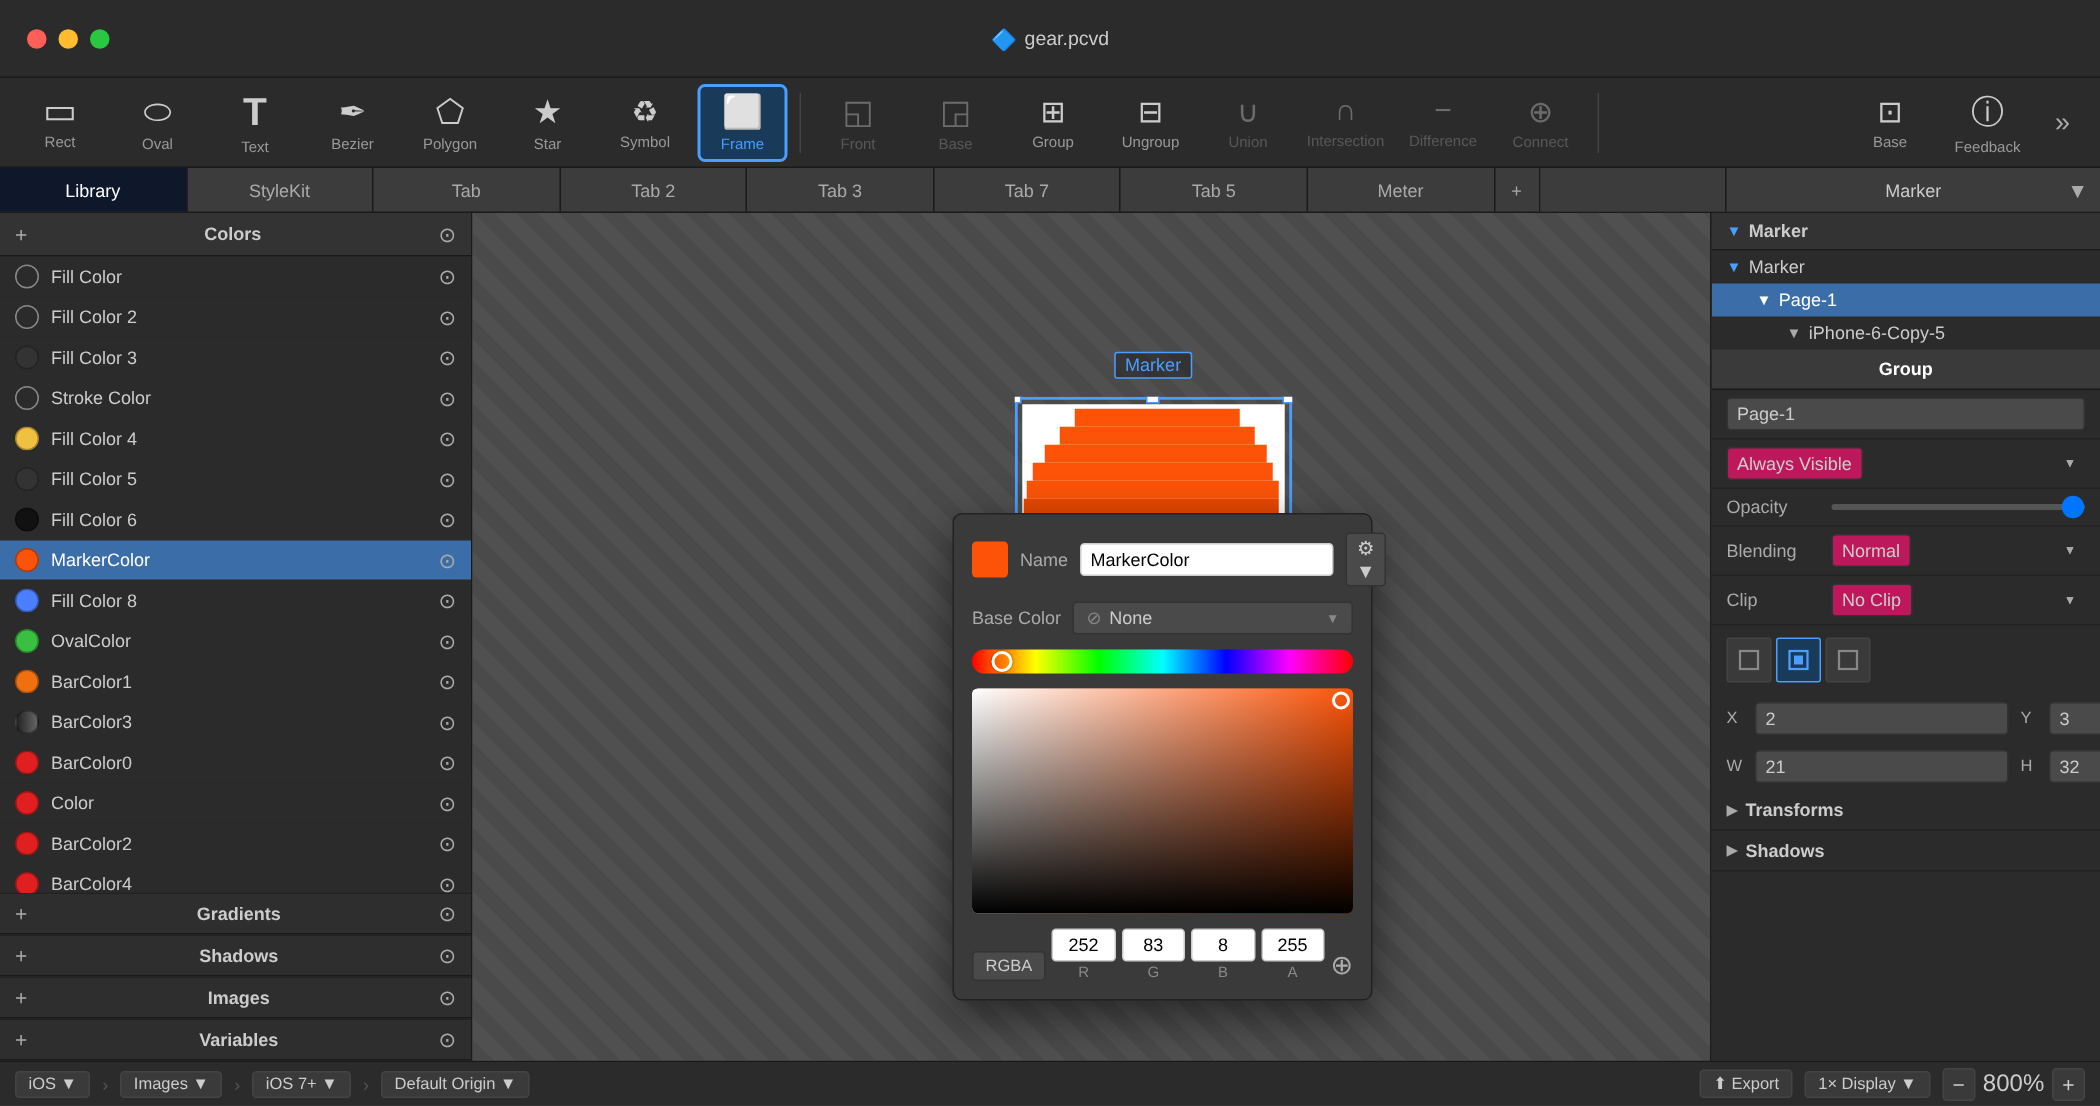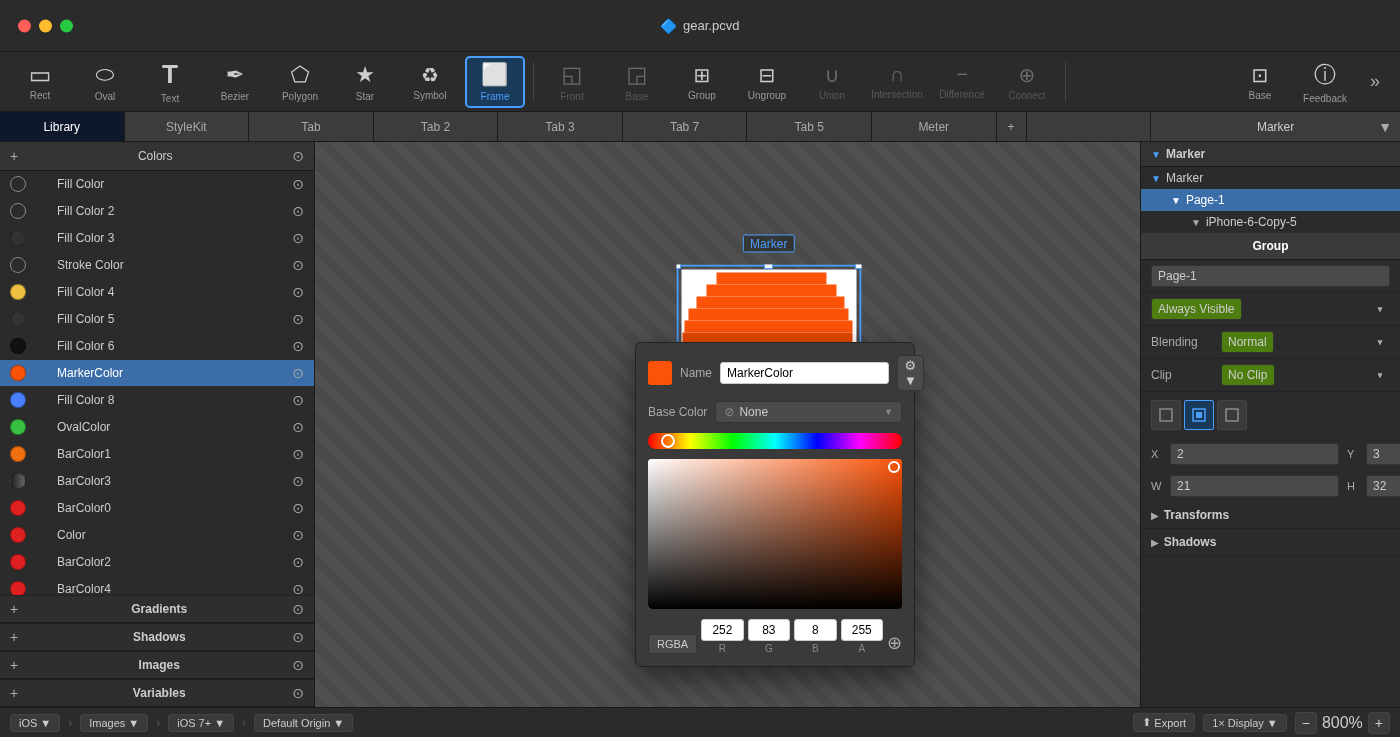--- a/index.html
+++ b/index.html
@@ -31,28 +31,28 @@
     .tab-add { width: 30px; display: flex; align-items: center; justify-content: center; color: #aaa; cursor: pointer; border-right: 1px solid #1a1a1a; }
     .tab-right { width: 250px; display: flex; align-items: center; justify-content: center; font-size: 12px; color: #ccc; background: #3c3c3c; border-left: 1px solid #1a1a1a; position: relative; }
     .tab-right-arrow { position: absolute; right: 8px; font-size: 14px; color: #aaa; cursor: pointer; }
 
     
     .main { display: flex; height: calc(737px - 52px - 60px - 30px - 30px); }
 
     
     .sidebar { width: 315px; background: #2b2b2b; border-right: 1px solid #1a1a1a; display: flex; flex-direction: column; overflow: hidden; }
     .sidebar-section-header { display: flex; align-items: center; justify-content: space-between; padding: 6px 10px; background: #333; border-bottom: 1px solid #1a1a1a; }
-    .sidebar-section-title { font-size: 12px; font-weight: normal; color: #ccc; }
+    .sidebar-section-title { font-size: 12px; font-weight: bold; color: #ccc; }
     .sidebar-icon-btn { color: #aaa; font-size: 14px; cursor: pointer; }
     .color-list { flex: 1; overflow-y: auto; }
     .color-item { display: flex; align-items: center; padding: 5px 10px; cursor: pointer; border-bottom: 1px solid #2a2a2a; }
     .color-item.selected { background: #3b6ea8; }
     .color-swatch { width: 16px; height: 16px; border-radius: 50%; margin-right: 8px; flex-shrink: 0; border: 1px solid rgba(0,0,0,0.3); }
     .color-swatch.outline { background: transparent; border: 1.5px solid #888; }
-    .color-name { flex: 1; font-size: 12px; color: #ccc; margin-left: 23px; }
+    .color-name { flex: 1; font-size: 12px; color: #ccc; }
     .color-item.selected .color-name { color: #fff; }
     .color-options { color: #aaa; font-size: 14px; }
     .sidebar-sub-header { display: flex; align-items: center; padding: 5px 10px; background: #2e2e2e; border-bottom: 1px solid #1a1a1a; border-top: 1px solid #222; }
     .sidebar-sub-title { font-size: 12px; font-weight: bold; color: #ccc; flex: 1; text-align: center; }
     .sidebar-sub-add { color: #aaa; font-size: 14px; cursor: pointer; margin-right: 8px; }
     .sidebar-sub-opt { color: #aaa; font-size: 14px; cursor: pointer; }
 
     
     .canvas { flex: 1; background: #555; position: relative; overflow: hidden; }
     .canvas-inner { position: absolute; top: 0; left: 0; right: 0; bottom: 0; background: repeating-linear-gradient(45deg, #4a4a4a 0px, #4a4a4a 10px, #505050 10px, #505050 20px); }
@@ -80,21 +80,21 @@
     .right-panel-header { background: #333; padding: 5px 10px; border-bottom: 1px solid #1a1a1a; display: flex; align-items: center; gap: 5px; }
     .right-panel-title { font-size: 12px; color: #ccc; font-weight: bold; }
     .right-panel-triangle { color: #4a9eff; font-size: 10px; }
     .tree-item { padding: 4px 10px; cursor: pointer; font-size: 12px; color: #ccc; display: flex; align-items: center; gap: 5px; }
     .tree-item.selected { background: #3b6ea8; color: #fff; }
     .tree-indent { width: 15px; }
     .group-label { padding: 6px 10px; font-size: 12px; font-weight: bold; color: #fff; background: #3a3a3a; text-align: center; border-bottom: 1px solid #1a1a1a; }
     .prop-row { display: flex; align-items: center; padding: 5px 10px; border-bottom: 1px solid #222; }
     .prop-label { font-size: 12px; color: #aaa; width: 70px; }
     .prop-input { background: #4a4a4a; border: 1px solid #333; border-radius: 3px; padding: 3px 6px; font-size: 12px; color: #ccc; width: 100%; }
-    .prop-select { background: #4d7c0f; border: 1px solid #333; border-radius: 3px; padding: 3px 6px; font-size: 12px; color: #ccc; flex: 1; appearance: none; }
+    .prop-select { background: #be185d; border: 1px solid #333; border-radius: 3px; padding: 3px 6px; font-size: 12px; color: #ccc; flex: 1; appearance: none; }
     .prop-slider { flex: 1; height: 4px; background: #555; border-radius: 2px; appearance: none; }
     .prop-select-wrap { flex: 1; position: relative; }
     .prop-select-wrap::after { content: '▼'; position: absolute; right: 6px; top: 50%; transform: translateY(-50%); font-size: 8px; color: #aaa; pointer-events: none; }
     .xy-row { display: flex; gap: 8px; padding: 5px 10px; }
     .xy-field { display: flex; align-items: center; gap: 4px; flex: 1; }
     .xy-label { font-size: 11px; color: #aaa; width: 15px; }
     .xy-input { background: #4a4a4a; border: 1px solid #333; border-radius: 3px; padding: 3px 6px; font-size: 12px; color: #ccc; flex: 1; }
     .expand-row { display: flex; align-items: center; padding: 6px 10px; cursor: pointer; border-bottom: 1px solid #222; }
     .expand-triangle { color: #aaa; font-size: 10px; margin-right: 5px; }
     .expand-label { font-size: 12px; color: #ccc; font-weight: bold; }
@@ -479,20 +479,24 @@
 
     <div class="prop-row">
       <div class="prop-select-wrap" style="flex:1;">
         <select class="prop-select">
           <option>Always Visible</option>
         </select>
         <div style="position:absolute; right:6px; top:50%; transform:translateY(-50%); font-size:8px; color:#aaa; pointer-events:none;">▼</div>
       </div>
     </div>
 
+    <div class="prop-row">
+      <span class="prop-label">Opacity</span>
+      <input type="range" class="prop-slider" value="100" min="0" max="100" style="">
+    </div>
 
     <div class="prop-row">
       <span class="prop-label">Blending</span>
       <div class="prop-select-wrap" style="flex:1;">
         <select class="prop-select">
           <option>Normal</option>
         </select>
         <div style="position:absolute; right:6px; top:50%; transform:translateY(-50%); font-size:8px; color:#aaa; pointer-events:none;">▼</div>
       </div>
     </div>

